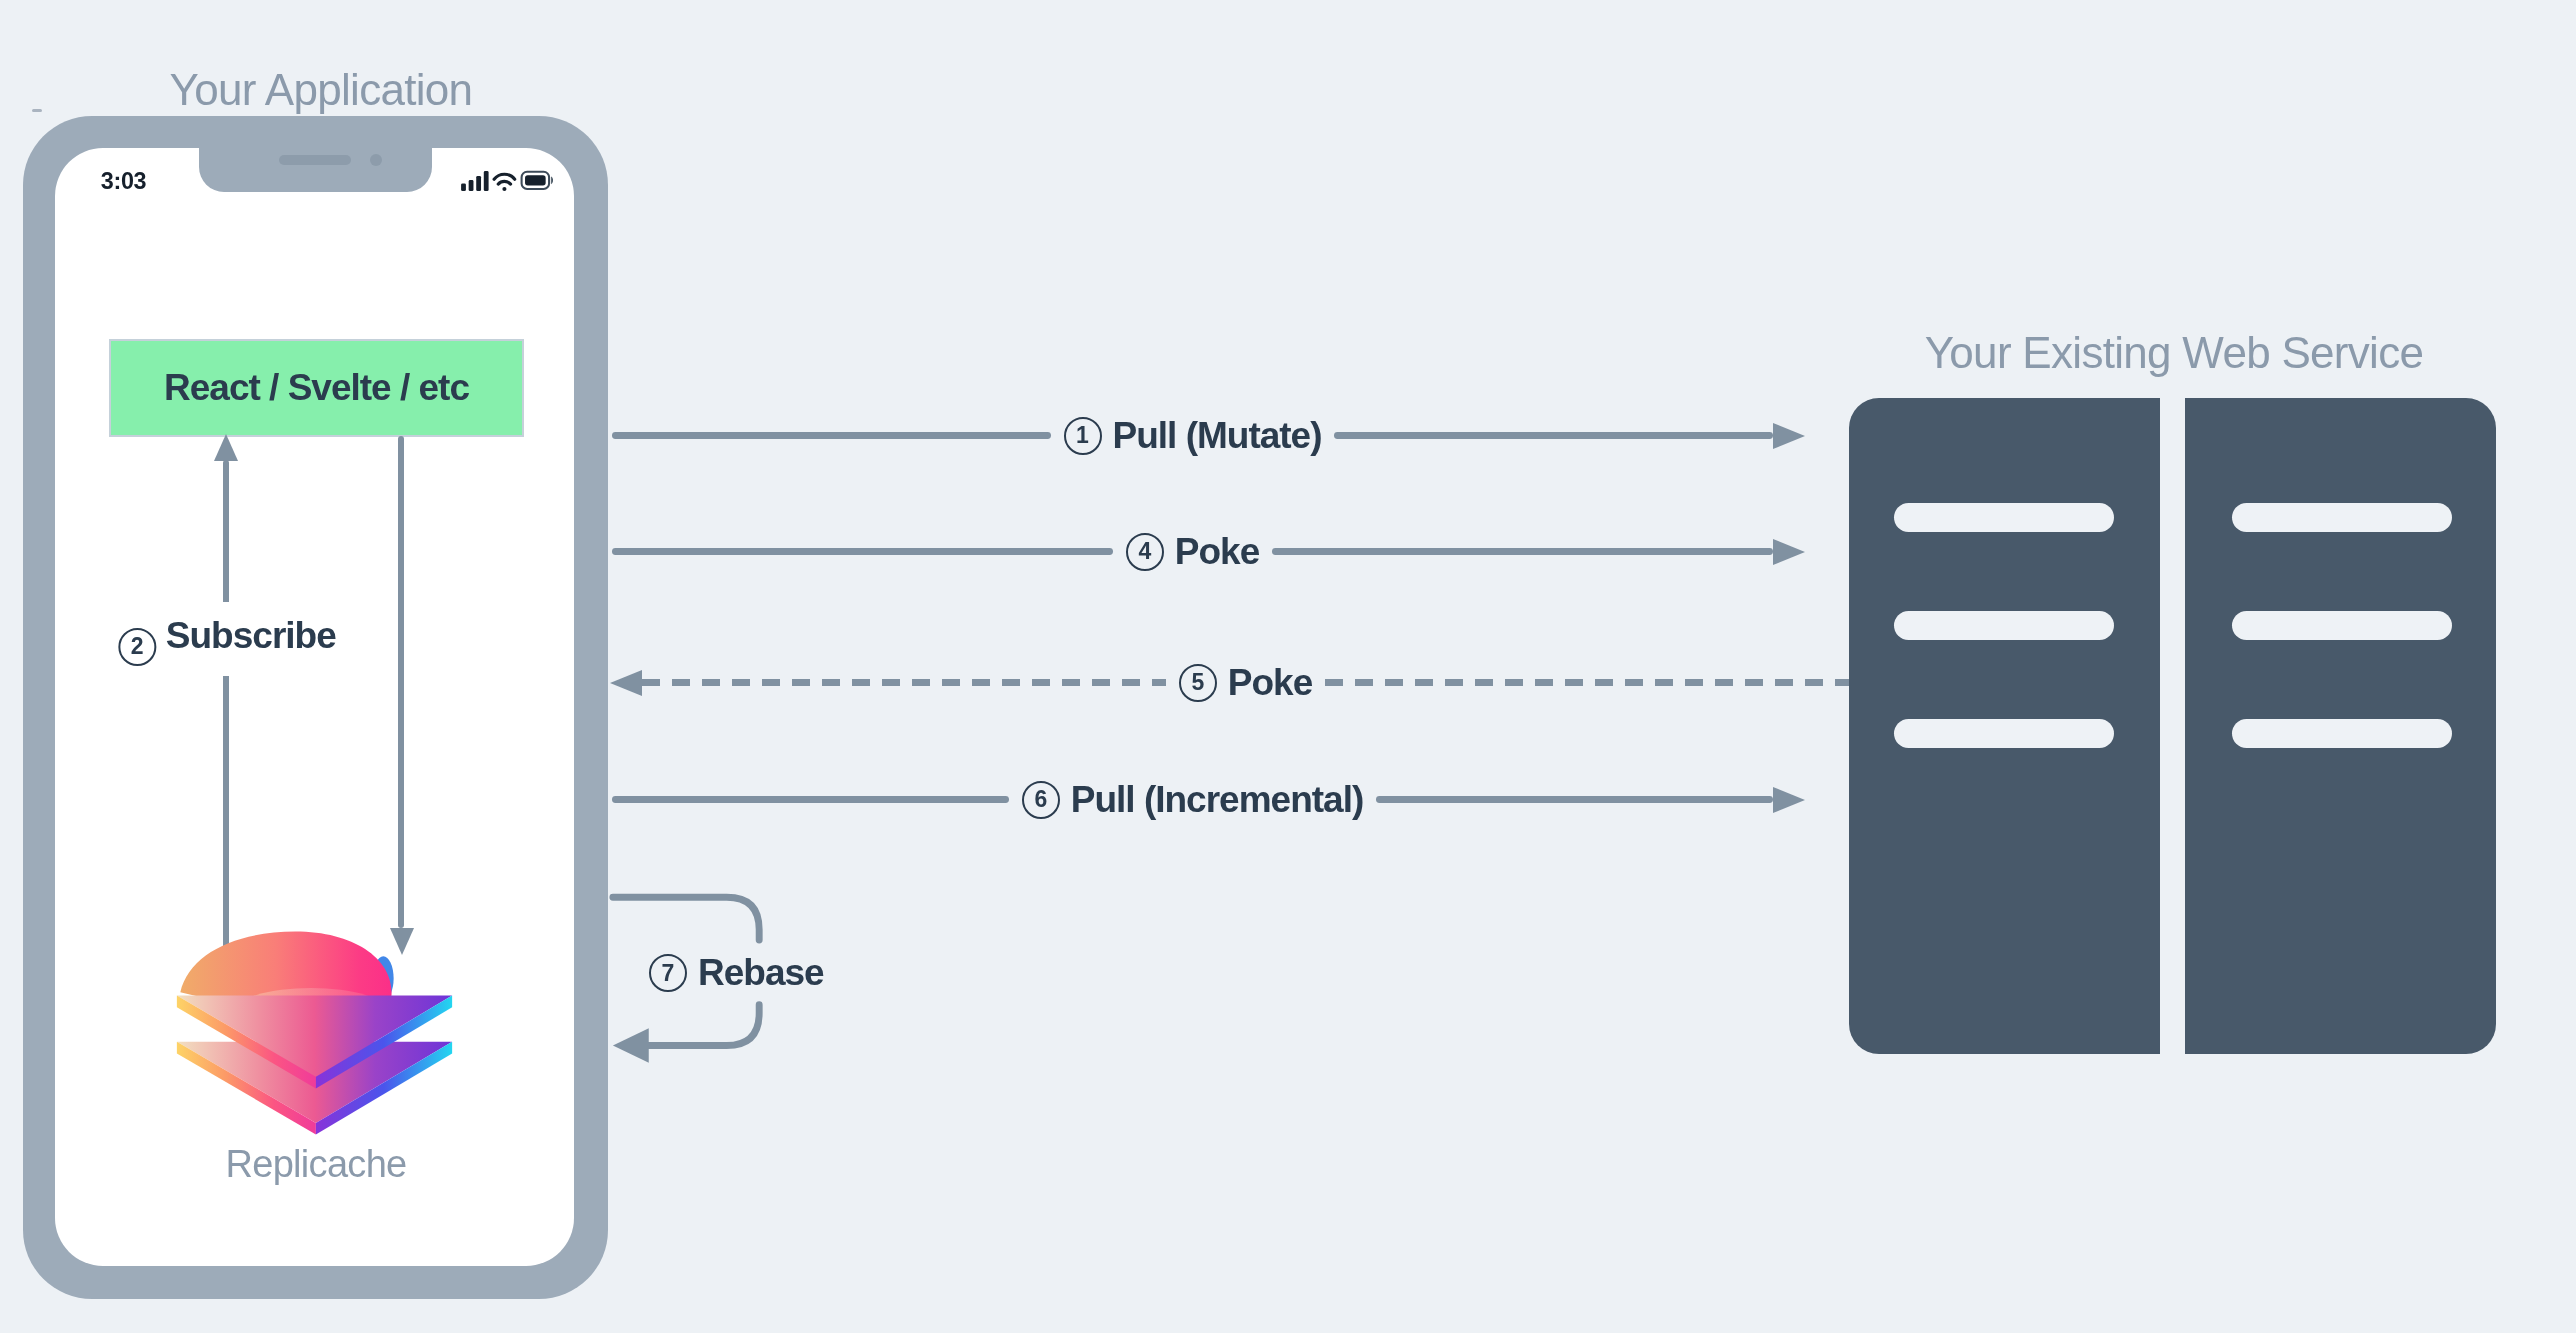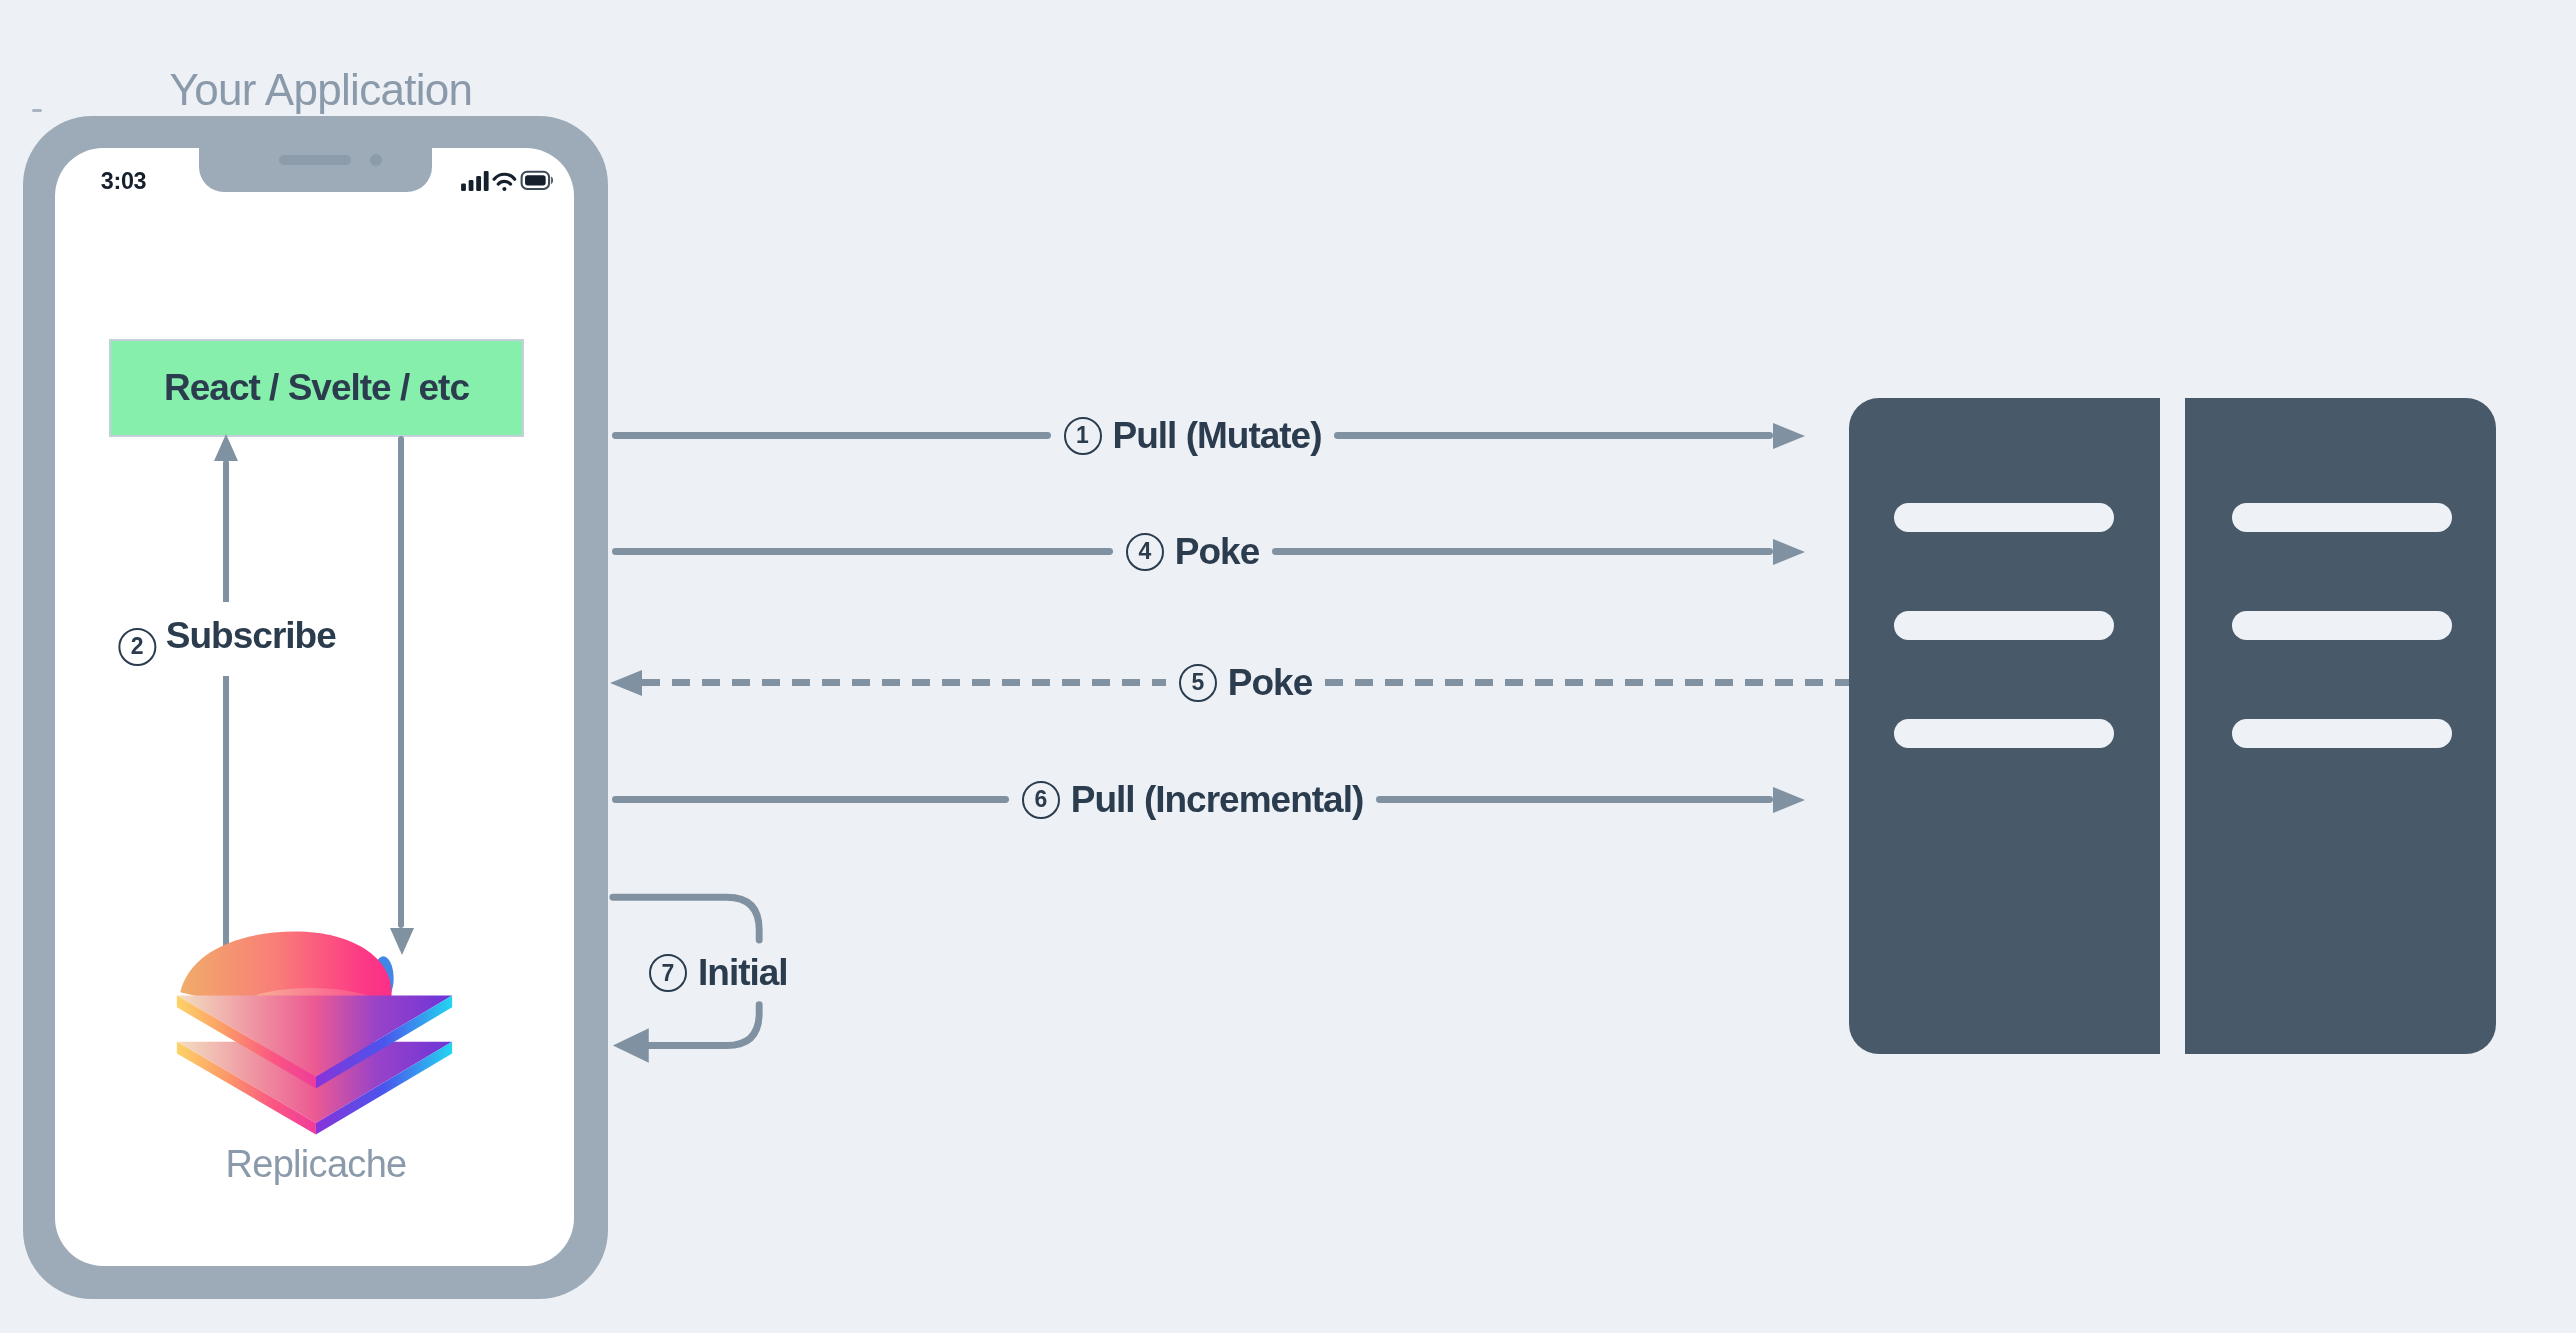--- a/index.html
+++ b/index.html
@@ -235,23 +235,24 @@
 
   <svg class="rebase-svg" width="207" height="207" viewBox="0 0 300 300">
     <g stroke="#8091a1" stroke-width="10" fill="none" stroke-linecap="round">
       <path d="M 10 22 L 175 22 Q 222 22 222 69 L 222 84"></path>
       <path d="M 222 178 L 222 190 Q 222 237 175 237 L 58 237"></path>
     </g>
     <polygon points="10,237 62,212 62,262" fill="#8091a1"></polygon>
   </svg>
   <div class="rebase-label">
     <span class="circle-num">7</span>
-    <span>Initial</span>
-  </div>
-
+    <span>Rebase</span>
+  </div>
+
+  <div class="big-title" style="left:2174px;top:328px;">Your Existing Web Service</div>
 
   <div class="tower left">
     <div class="slot s1"></div>
     <div class="slot s2"></div>
     <div class="slot s3"></div>
   </div>
   <div class="tower right">
     <div class="slot s1"></div>
     <div class="slot s2"></div>
     <div class="slot s3"></div>

